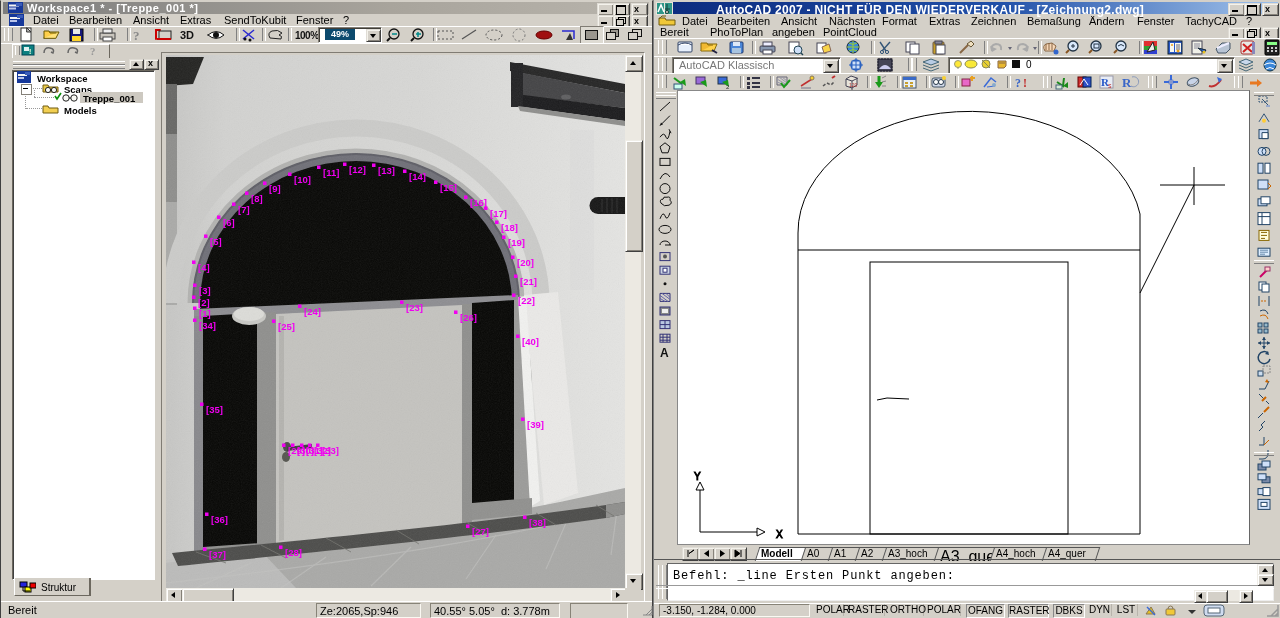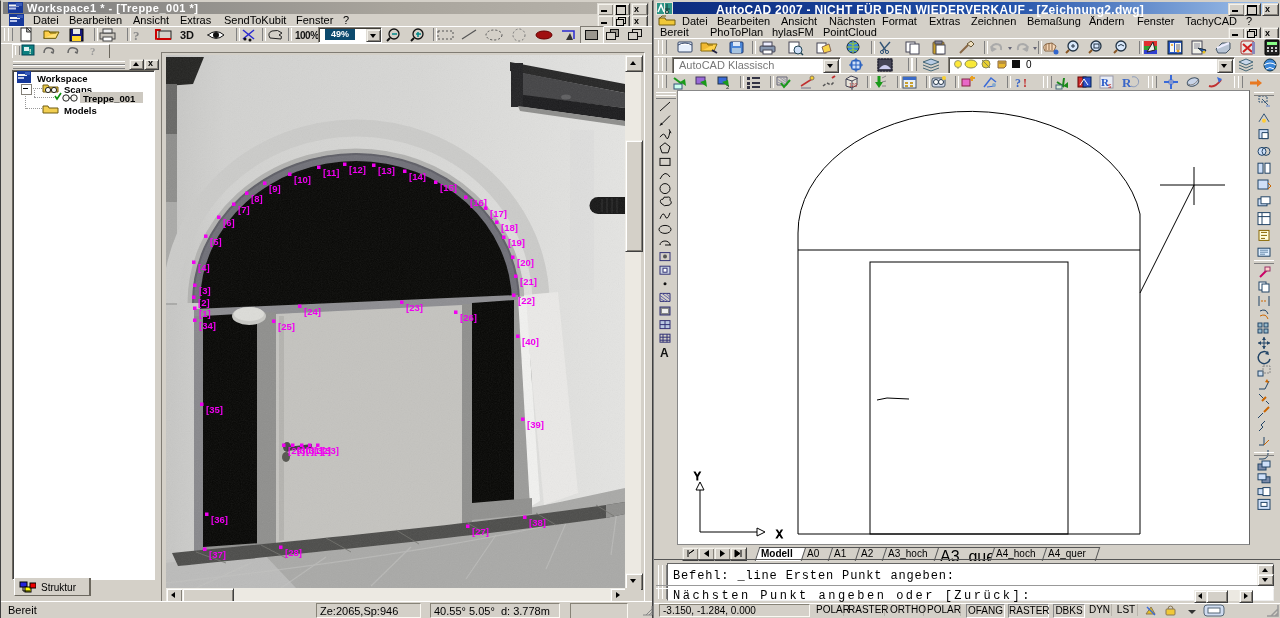--- a/index.html
+++ b/index.html
@@ -417,21 +417,21 @@
 <div class="mtxt" style="left:882px;top:15px;">Format</div>
 <div class="mtxt" style="left:929px;top:15px;">Extras</div>
 <div class="mtxt" style="left:971px;top:15px;">Zeichnen</div>
 <div class="mtxt" style="left:1027px;top:15px;">Bemaßung</div>
 <div class="mtxt" style="left:1089px;top:15px;">Ändern</div>
 <div class="mtxt" style="left:1137px;top:15px;">Fenster</div>
 <div class="mtxt" style="left:1185px;top:15px;">TachyCAD</div>
 <div class="mtxt" style="left:1246px;top:15px;">?</div>
 <div class="mtxt" style="left:660px;top:26px;">Bereit</div>
 <div class="mtxt" style="left:710px;top:26px;">PhoToPlan</div>
-<div class="mtxt" style="left:772px;top:26px;">hylasFM</div>
+<div class="mtxt" style="left:772px;top:26px;">angeben</div>
 <div class="mtxt" style="left:823px;top:26px;">PointCloud</div>
 <div class="btn" style="left:1228px;top:27px;width:15px;height:11px;">
       <div class="abs" style="left:3px;top:6px;width:6px;height:2px;background:#000;"></div>
     </div>
 <div class="btn" style="left:1244px;top:27px;width:15px;height:11px;">
       <div class="abs" style="left:4px;top:1px;width:6px;height:5px;border:1px solid #000;"></div>
       <div class="abs" style="left:2px;top:3px;width:6px;height:5px;border:1px solid #000;background:#d4d0c8;"></div>
     </div>
 <div class="btn" style="left:1262px;top:27px;width:15px;height:11px;">
       <div class="abs" style="left:2px;top:1px;font-size:9px;font-weight:bold;line-height:8px;">x</div>
@@ -1000,21 +1000,20 @@
 <div class="abs" style="left:996px;top:548px;font-size:10px;font-weight:normal;color:#000;">A4_hoch</div>
 <div class="abs" style="left:1044px;top:547px;width:52px;height:13px;background:#d4d0c8;border:1px solid #555;border-bottom:none;transform:skewX(-18deg);"></div>
 <div class="abs" style="left:1048px;top:548px;font-size:10px;font-weight:normal;color:#000;">A4_quer</div>
 <div class="abs" style="left:654px;top:559px;width:626px;height:1px;background:#555;"></div>
 <div class="abs" style="left:654px;top:561px;width:626px;height:42px;background:#d4d0c8;"></div>
 <div class="grip" style="left:658px;top:565px;height:34px;"></div>
     <div class="grip" style="left:662px;top:565px;height:34px;"></div>
 <div class="abs" style="left:667px;top:563px;width:607px;height:38px;background:#fff;border:1px solid;border-color:#666 #eee #eee #666;box-sizing:border-box;"></div>
 <div class="abs" style="left:673px;top:569px;font-size:12px;font-family:'Liberation Mono',monospace;letter-spacing:0.85px;color:#000;white-space:pre;">Befehl: _line Ersten Punkt angeben:</div>
 <div class="abs" style="left:656px;top:585px;width:618px;height:2px;border-top:1px solid #999;border-bottom:1px solid #fff;"></div>
-<div class="abs" style="left:673px;top:589px;font-size:12px;font-family:'Liberation Mono',monospace;letter-spacing:2.5px;color:#000;white-space:pre;">Nächsten Punkt angeben oder [Zurück]:</div>
 <div class="sc" style="left:1257px;top:564px;width:15px;height:10px;">
       <div class="arr" style="left:4px;top:3px;border-left:3px solid transparent;border-right:3px solid transparent;border-bottom:4px solid #000;"></div>
     </div>
 <div class="sc" style="left:1257px;top:574px;width:15px;height:10px;">
       <div class="arr" style="left:4px;top:3px;border-left:3px solid transparent;border-right:3px solid transparent;border-top:4px solid #000;"></div>
     </div>
 <div class="sc" style="left:1194px;top:590px;width:12px;height:11px;">
       <div class="arr" style="left:3px;top:2px;border-top:3px solid transparent;border-bottom:3px solid transparent;border-right:4px solid #000;"></div>
     </div>
 <div class="abs" style="left:1206px;top:590px;width:33px;height:11px;background:#ece9e2;"></div>

